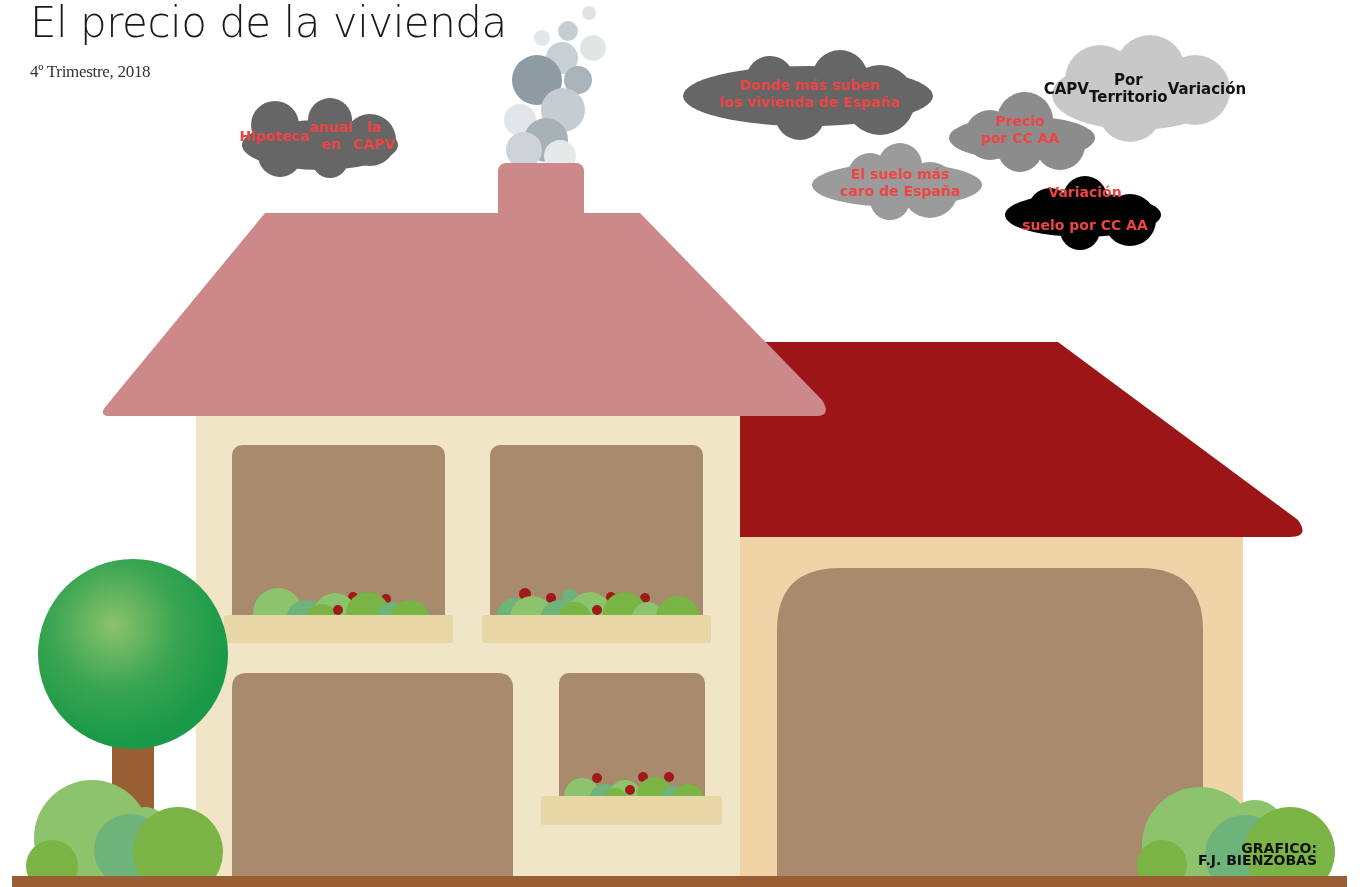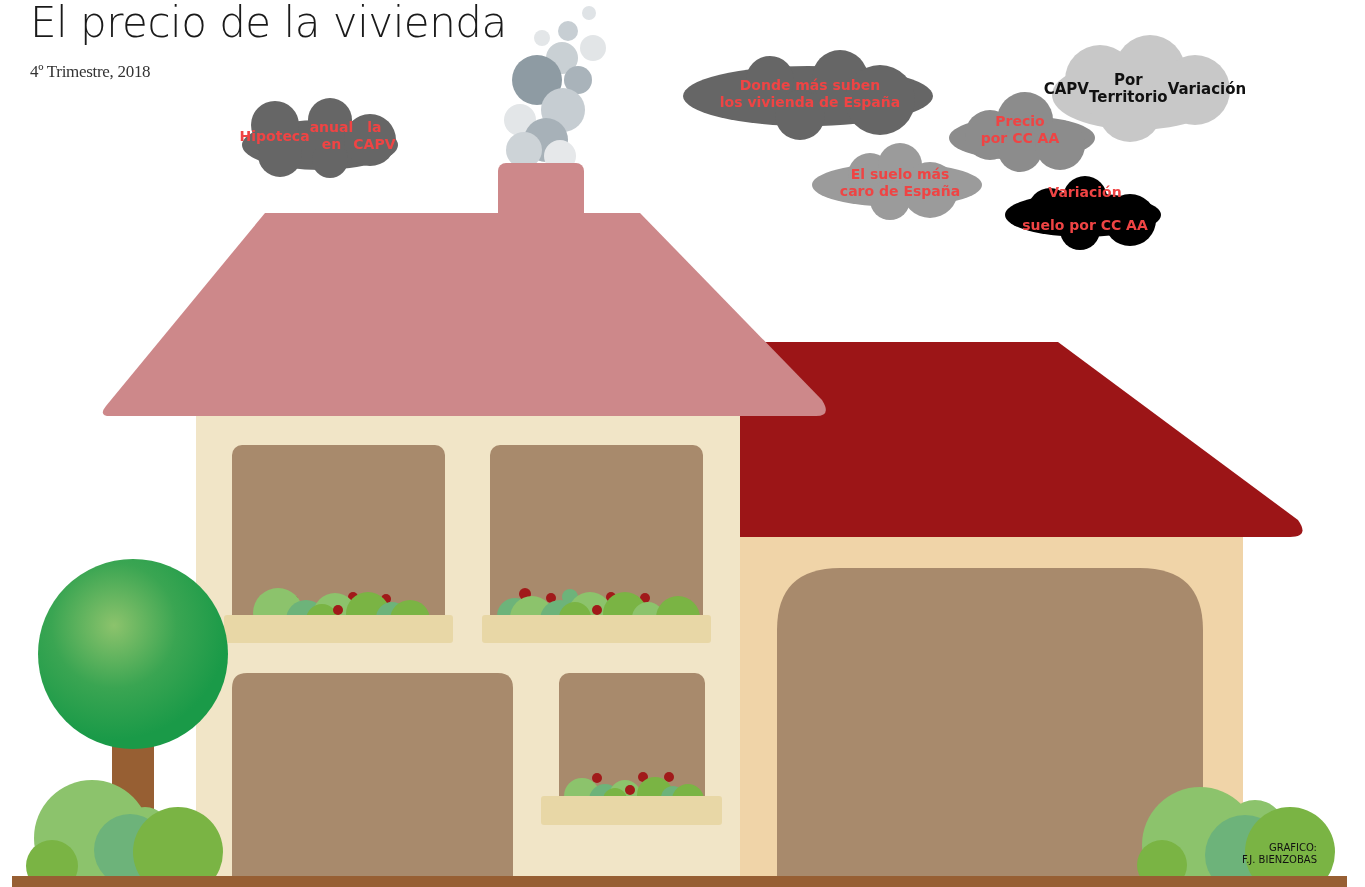--- a/index.html
+++ b/index.html
@@ -2,21 +2,21 @@
 <html><head>
 <meta charset="utf-8">
 <style>
   html, body { margin:0; padding:0; background:#ffffff; }
   body { width:1365px; height:887px; position:relative; overflow:hidden; font-family:"Liberation Sans", sans-serif; }
   .title { position:absolute; left:30px; top:-2px; font-size:42px; font-weight:300; color:#1a1a1a; letter-spacing:-0.5px; font-family:"DejaVu Sans", sans-serif; font-weight:200; }
   .subtitle { position:absolute; left:30px; top:62px; font-size:17px; color:#333; font-family:Liberation Serif, serif; font-weight:200; letter-spacing:-0.3px; }
   svg.scene { position:absolute; left:0; top:0; }
   .cloud-label { position:absolute; color:#ef4444; font-weight:bold; text-align:center; font-size:14px; line-height:17px; cursor:pointer; display:flex; align-items:center; justify-content:center; font-family:"DejaVu Sans", sans-serif; }
   .cloud-label.dark { color:#111; }
-  .credit { position:absolute; right:48px; top:842px; text-align:right; font-size:10px; font-weight:normal; color:#111; line-height:12px; font-family:"DejaVu Sans", sans-serif; }
+  .credit { position:absolute; right:48px; top:842px; text-align:right; font-size:14px; font-weight:bold; color:#111; line-height:12px; font-family:"DejaVu Sans", sans-serif; }
 </style>
 </head>
 <body>
 
 <svg class="scene" width="1365" height="887" viewBox="0 0 1365 887" xmlns="http://www.w3.org/2000/svg">
   <defs>
     <radialGradient id="treeGrad" cx="0.4" cy="0.35" r="0.6">
       <stop offset="0" stop-color="#8cc36c"></stop>
       <stop offset="0.55" stop-color="#3aa552"></stop>
       <stop offset="1" stop-color="#1a9a48"></stop>

